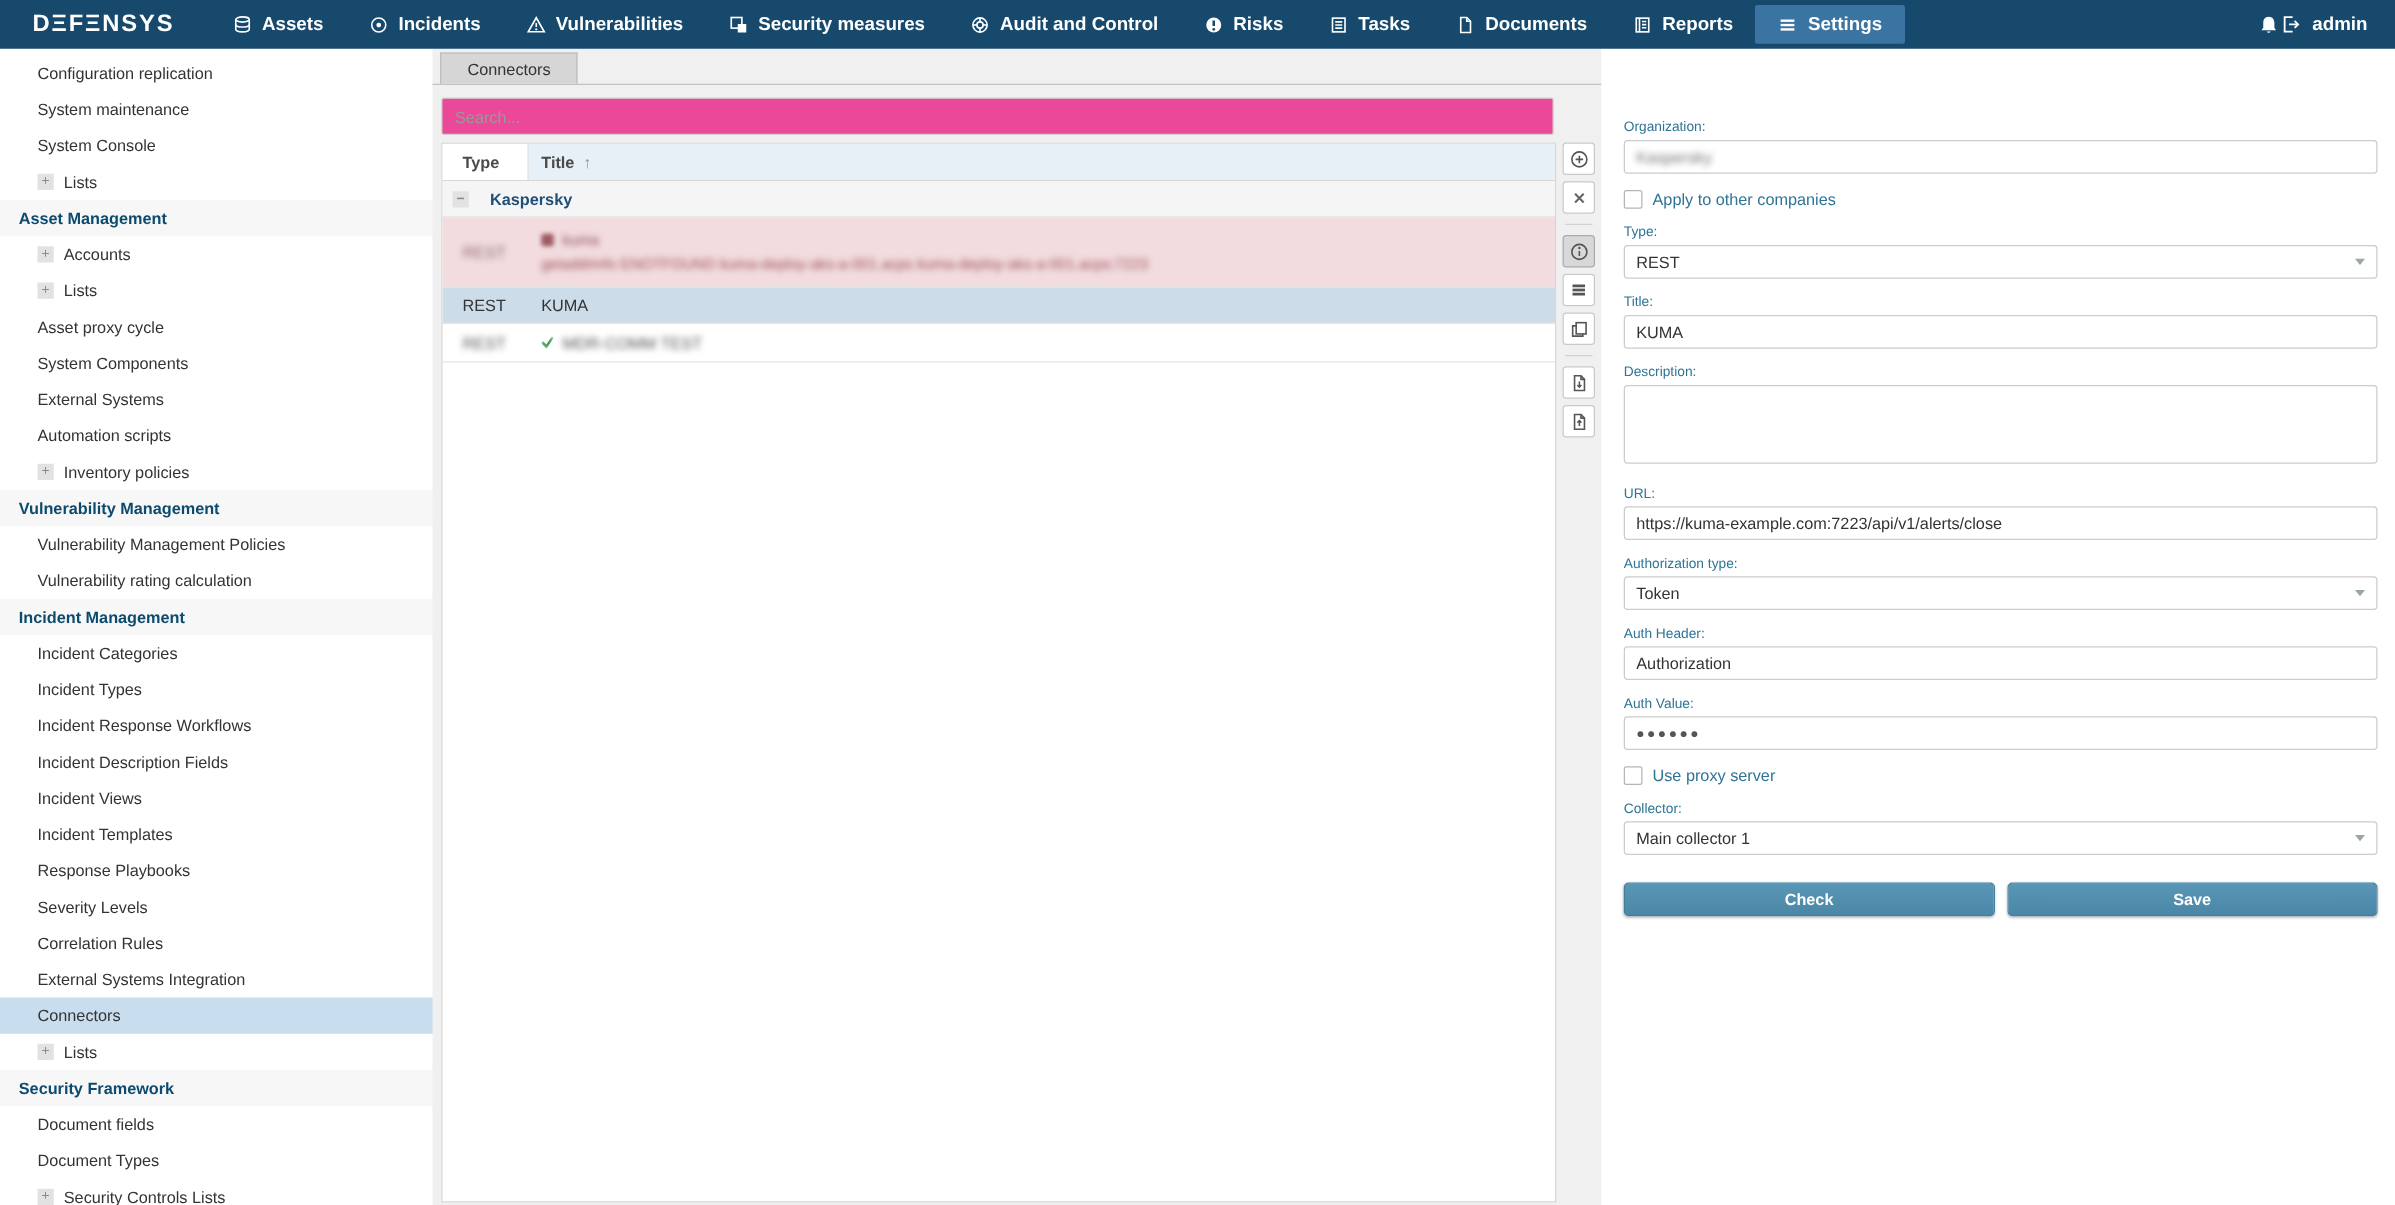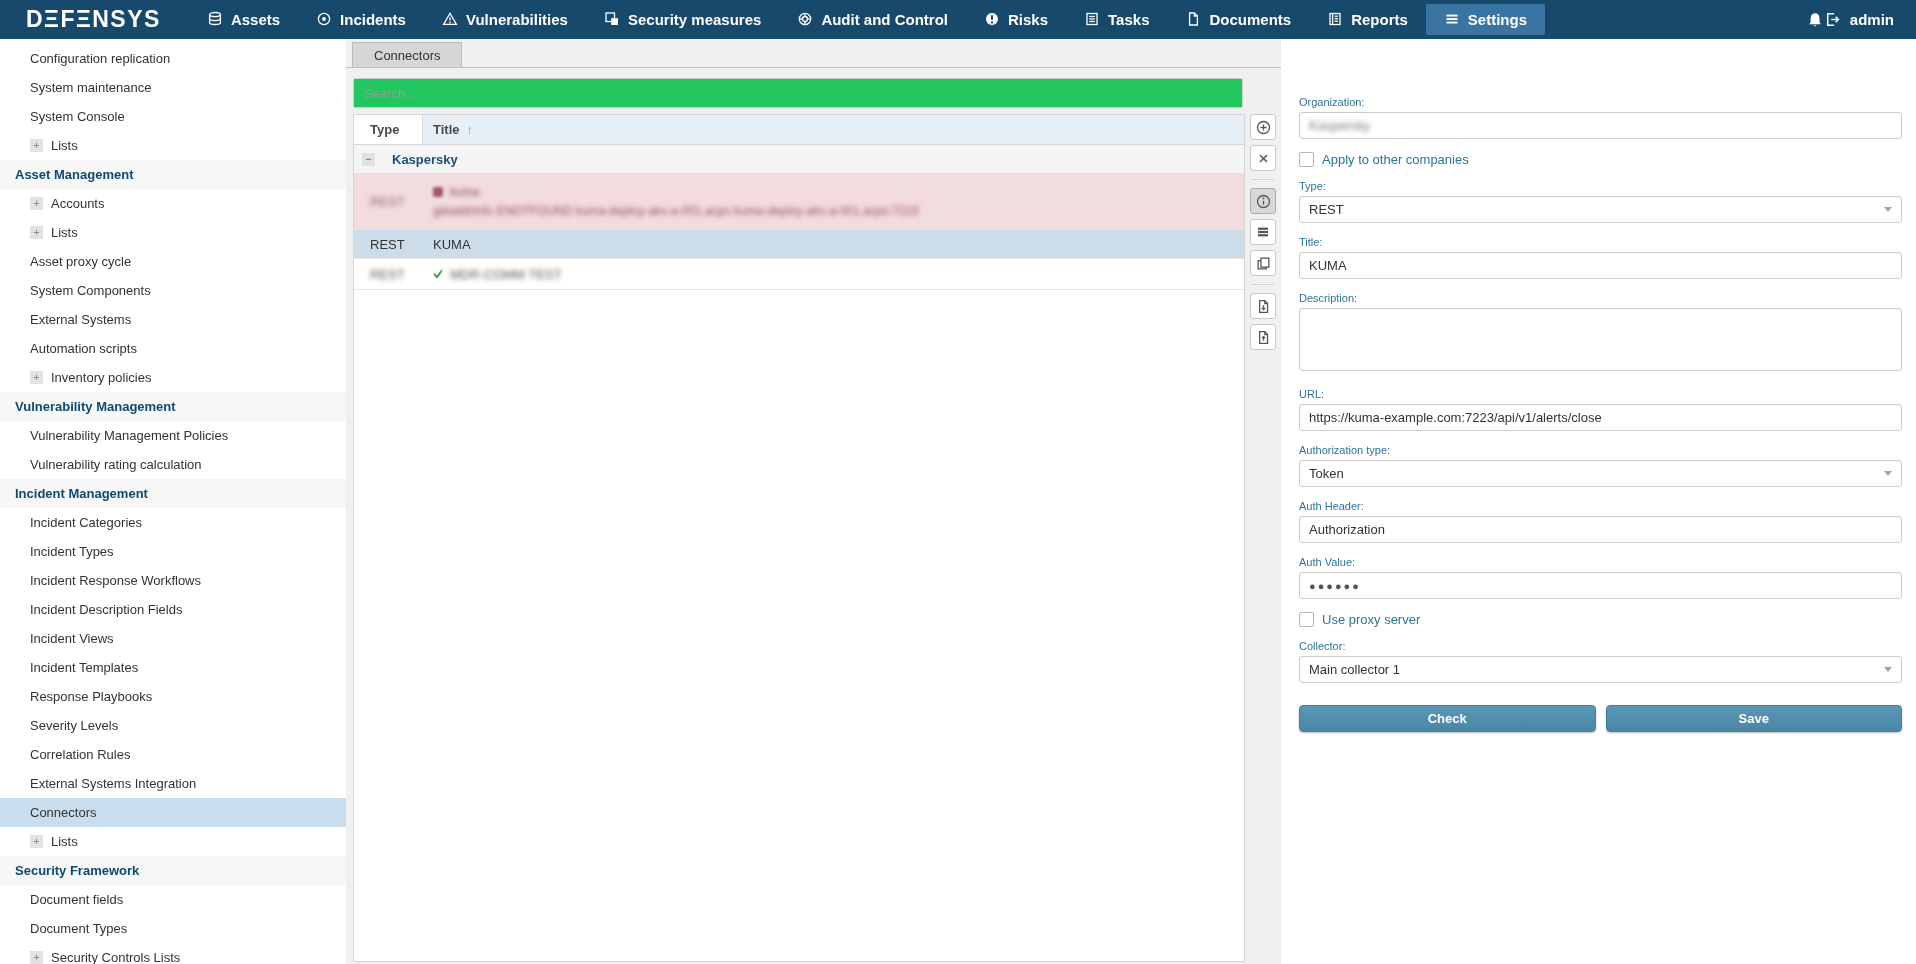--- a/index.html
+++ b/index.html
@@ -3,22 +3,22 @@
 <meta charset="utf-8">
 <style>
   * { margin:0; padding:0; box-sizing:border-box; }
   html,body { width:1916px; height:964px; overflow:hidden; background:#fff;
     font-family:"Liberation Sans", sans-serif; }
   .app { position:relative; width:1916px; height:964px; }
 
   
   .topnav { position:absolute; top:0; left:0; width:100%; height:39px; background:#17496d;
     display:flex; align-items:center; padding:0 16px; color:#fff; z-index:5; }
-  .brand { font-size:23px; font-weight:bold; letter-spacing:1.5px; margin:0 28px 0 10px; cursor:pointer; }
-  .nav-item { display:flex; align-items:flex-start; gap:8px; font-size:15px; font-weight:bold;
+  .brand { font-size:19px; font-weight:bold; letter-spacing:1.5px; margin:0 28px 0 10px; cursor:pointer; }
+  .nav-item { display:flex; align-items:flex-end; gap:8px; font-size:15px; font-weight:bold;
     padding:7px 18px; border-radius:2px; cursor:pointer; white-space:nowrap; }
   .nav-item.active { background:#3a74a2; }
   .nav-item svg, .nav-right svg { display:block; }
   .nav-right { margin-left:auto; display:flex; align-items:center; padding-right:6px; }
   .user { display:flex; align-items:center; gap:9px; font-weight:bold; font-size:15px; cursor:pointer; }
   .bell { cursor:pointer; }
 
   
   .sidebar { position:absolute; left:0; top:39px; width:383px; height:925px; background:#fff;
     border-right:1px solid #c9c9c9; }
@@ -38,21 +38,21 @@
   .sb-thumb { position:absolute; left:2px; width:7px; top:200px; height:410px; background:#c2c2c2; border-radius:3px; cursor:pointer; }
 
   
   .main { position:absolute; left:346px; top:39px; width:935px; height:925px; background:#f0f0f0;
     display:flex; flex-direction:column; }
   .tabstrip { height:29px; border-bottom:1px solid #c3c3c3; padding:3px 0 0 6px; display:flex; }
   .tab { background:#d6d6d6; border:1px solid #bdbdbd; border-bottom:none; padding:0 21px;
     font-size:13px; color:#333; display:flex; align-items:center; cursor:pointer; }
   .search-row { margin:10px 38px 6px 7px; }
   .search-input { width:100%; height:30px; border:1px solid #cfcfcf; border-radius:2px;
-    padding:0 10px; font-size:13px; color:#333; background:#22c55e; font-family:inherit; outline:none; }
+    padding:0 10px; font-size:13px; color:#333; background:#ec4899; font-family:inherit; outline:none; }
   .search-input::placeholder { color:#999; }
   .main-body { flex:1; display:flex; margin:0 0 2px 7px; min-height:0; }
   .grid { flex:1; background:#fff; border:1px solid #d6d6d6; overflow:hidden; }
   .grid-header { display:flex; height:30px; border-bottom:1px solid #d6d6d6; font-weight:bold;
     font-size:13px; color:#4a4a4a; }
   .col-type { width:69px; display:flex; align-items:center; padding-left:16px; background:#fff;
     border-right:1px solid #d9d9d9; cursor:pointer; }
   .col-title { flex:1; display:flex; align-items:center; gap:7px; padding-left:10px; background:#e7f0f6; cursor:pointer; }
   .sort-arrow { color:#8d9aa5; font-weight:normal; font-size:13px; }
   .group-row { height:29px; background:#f5f5f5; display:flex; align-items:center; gap:9px;

